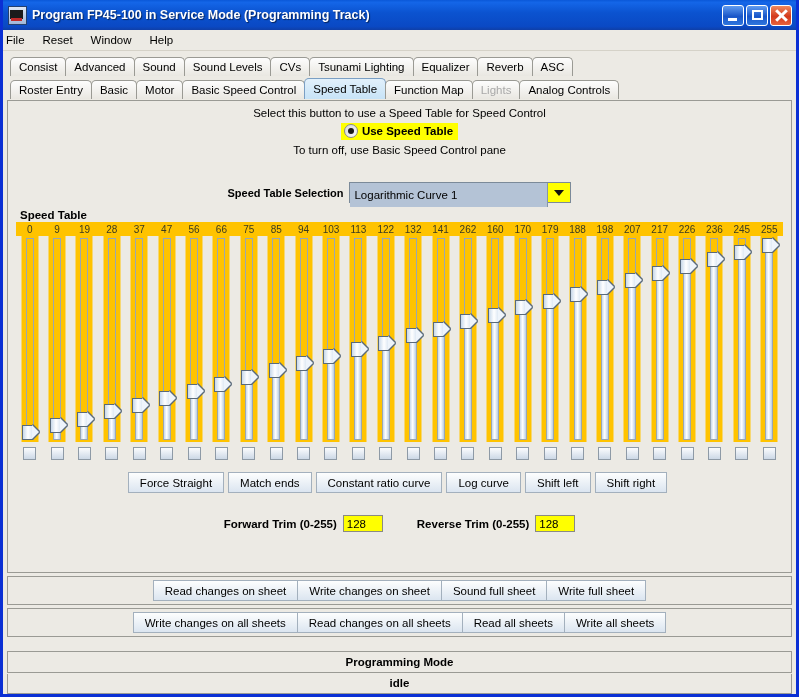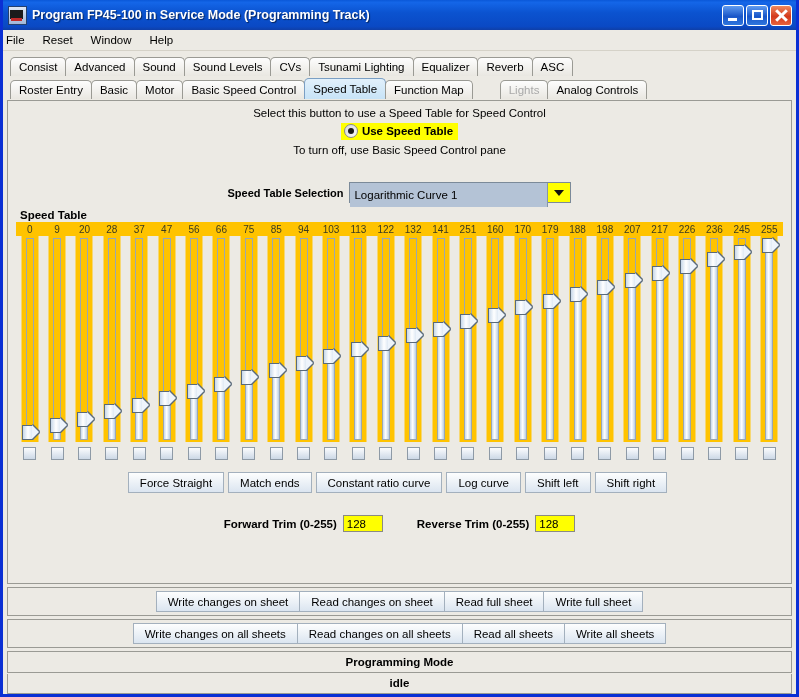--- a/index.html
+++ b/index.html
@@ -92,21 +92,21 @@
     white-space:nowrap;
     color:#000;
     box-sizing:border-box;
   }
   .tab.sel{
     background:linear-gradient(180deg,#e2f0fb,#c7e3f7);
     border-color:#7b9fc4;
     height:21px;line-height:21px;
     font-weight:normal;
   }
-  .tab.dis{color:#a9a9a9;margin-left:28px;}
+  .tab.dis{color:#a9a9a9;}
 
   
   .content{
     flex:1 1 auto;
     padding:0 4px;
     box-sizing:border-box;
     display:flex;flex-direction:column;
     min-height:0;
   }
   .panel{
@@ -290,21 +290,21 @@
     margin-top:3px;
     padding:3px 0;
     display:flex;justify-content:center;
   }
   .rowpanel .jbtn{margin-right:0;border-right:none;}
   .rowpanel .jbtn:last-child{border-right:1px solid #a3b0bd;}
 
   .modepanel{
     border:1px solid #9a9a94;
     background:#eceae4;
-    margin-top:3px;
+    margin-top:14px;
     padding:4px 0;
     display:flex;justify-content:center;align-items:center;gap:6px;
   }
   .modepanel .lbl{font-weight:bold;font-size:11.5px;}
   .statusbar{
     border:1px solid #9a9a94;
     border-top:none;
     background:#eceae4;
     text-align:center;
     font-size:11.5px;
@@ -392,35 +392,35 @@
             </div>
         </div>
       </div>
 
       <div class="st-label">Speed Table</div>
 
       <div class="sliderbox">
         <div class="headband" id="headband">
             <div class="hv">0</div>
             <div class="hv">9</div>
-            <div class="hv">20</div>
+            <div class="hv">19</div>
             <div class="hv">28</div>
             <div class="hv">37</div>
             <div class="hv">47</div>
             <div class="hv">56</div>
             <div class="hv">66</div>
             <div class="hv">75</div>
             <div class="hv">85</div>
             <div class="hv">94</div>
             <div class="hv">103</div>
             <div class="hv">113</div>
             <div class="hv">122</div>
             <div class="hv">132</div>
             <div class="hv">141</div>
-            <div class="hv">251</div>
+            <div class="hv">262</div>
             <div class="hv">160</div>
             <div class="hv">170</div>
             <div class="hv">179</div>
             <div class="hv">188</div>
             <div class="hv">198</div>
             <div class="hv">207</div>
             <div class="hv">217</div>
             <div class="hv">226</div>
             <div class="hv">236</div>
             <div class="hv">245</div>
@@ -837,23 +837,23 @@
         <div class="lbl">Forward Trim (0-255)</div>
         <div class="trimfield">128</div>
         <div class="gap"></div>
         <div class="lbl">Reverse Trim (0-255)</div>
         <div class="trimfield">128</div>
       </div>
 
     </div>
 
     <div class="rowpanel" id="sheetrow">
+        <div class="jbtn">Read changes on sheet</div>
         <div class="jbtn">Write changes on sheet</div>
-        <div class="jbtn">Read changes on sheet</div>
-        <div class="jbtn">Read full sheet</div>
+        <div class="jbtn">Sound full sheet</div>
         <div class="jbtn">Write full sheet</div>
       </div>
     <div class="rowpanel" id="allsheetrow">
         <div class="jbtn">Write changes on all sheets</div>
         <div class="jbtn">Read changes on all sheets</div>
         <div class="jbtn">Read all sheets</div>
         <div class="jbtn">Write all sheets</div>
       </div>
 
     <div class="modepanel">

